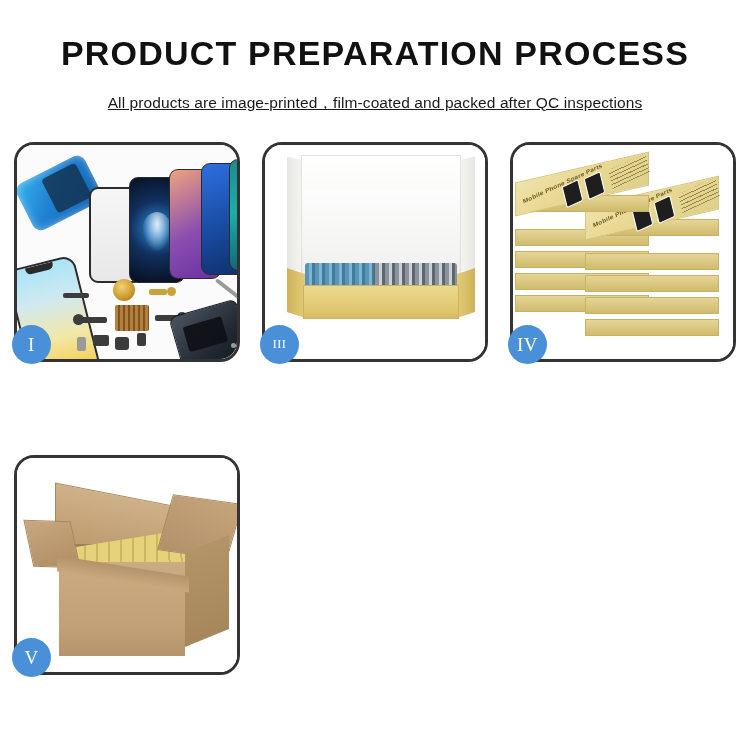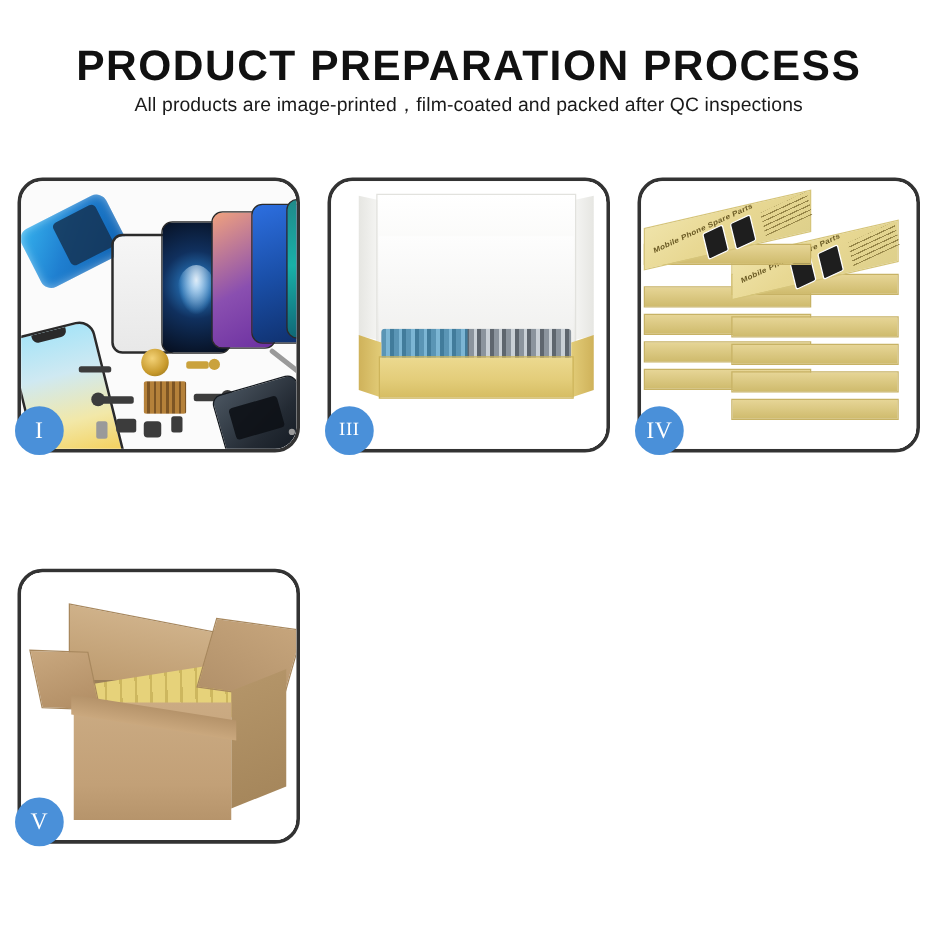--- a/index.html
+++ b/index.html
@@ -20,27 +20,28 @@
     font-family: "Liberation Sans", sans-serif;
     font-size: 34px;
     font-weight: 700;
     letter-spacing: 1.2px;
     color: #111111;
     line-height: 1.05;
     white-space: nowrap;
   }
 
   #page-subtitle {
-    margin-top: 2px;
+    margin-top: 21px;
     font-family: "Liberation Sans", sans-serif;
     font-size: 15.5px;
     font-weight: 400;
     color: #1a1a1a;
     letter-spacing: 0.1px;
     white-space: nowrap;
+    text-decoration: underline;
   }
 
   
   #panel-grid {
     position: absolute;
     left: 14px;
     top: 142px;
     width: 722px;
     height: 538px;
     display: grid;
@@ -77,21 +78,21 @@
     background: #4a90d9;
     color: #ffffff;
     display: flex;
     align-items: center;
     justify-content: center;
     font-family: "Liberation Serif", serif;
     font-size: 19px;
     letter-spacing: 0.5px;
     z-index: 6;
   }
-  .panel-badge.sm { font-size: 15px; }
+  .panel-badge.sm { font-size: 12px; }
 
   
   .p1-bg { position:absolute; inset:0; background:#fbfbfb; }
 
   .p1-adhesive {
     position: absolute; left: 4px; top: 22px;
     width: 76px; height: 52px;
     background: linear-gradient(135deg,#36b4ef 0%,#1f7fd0 45%,#0e5fae 100%);
     border-radius: 9px;
     transform: rotate(-27deg);

